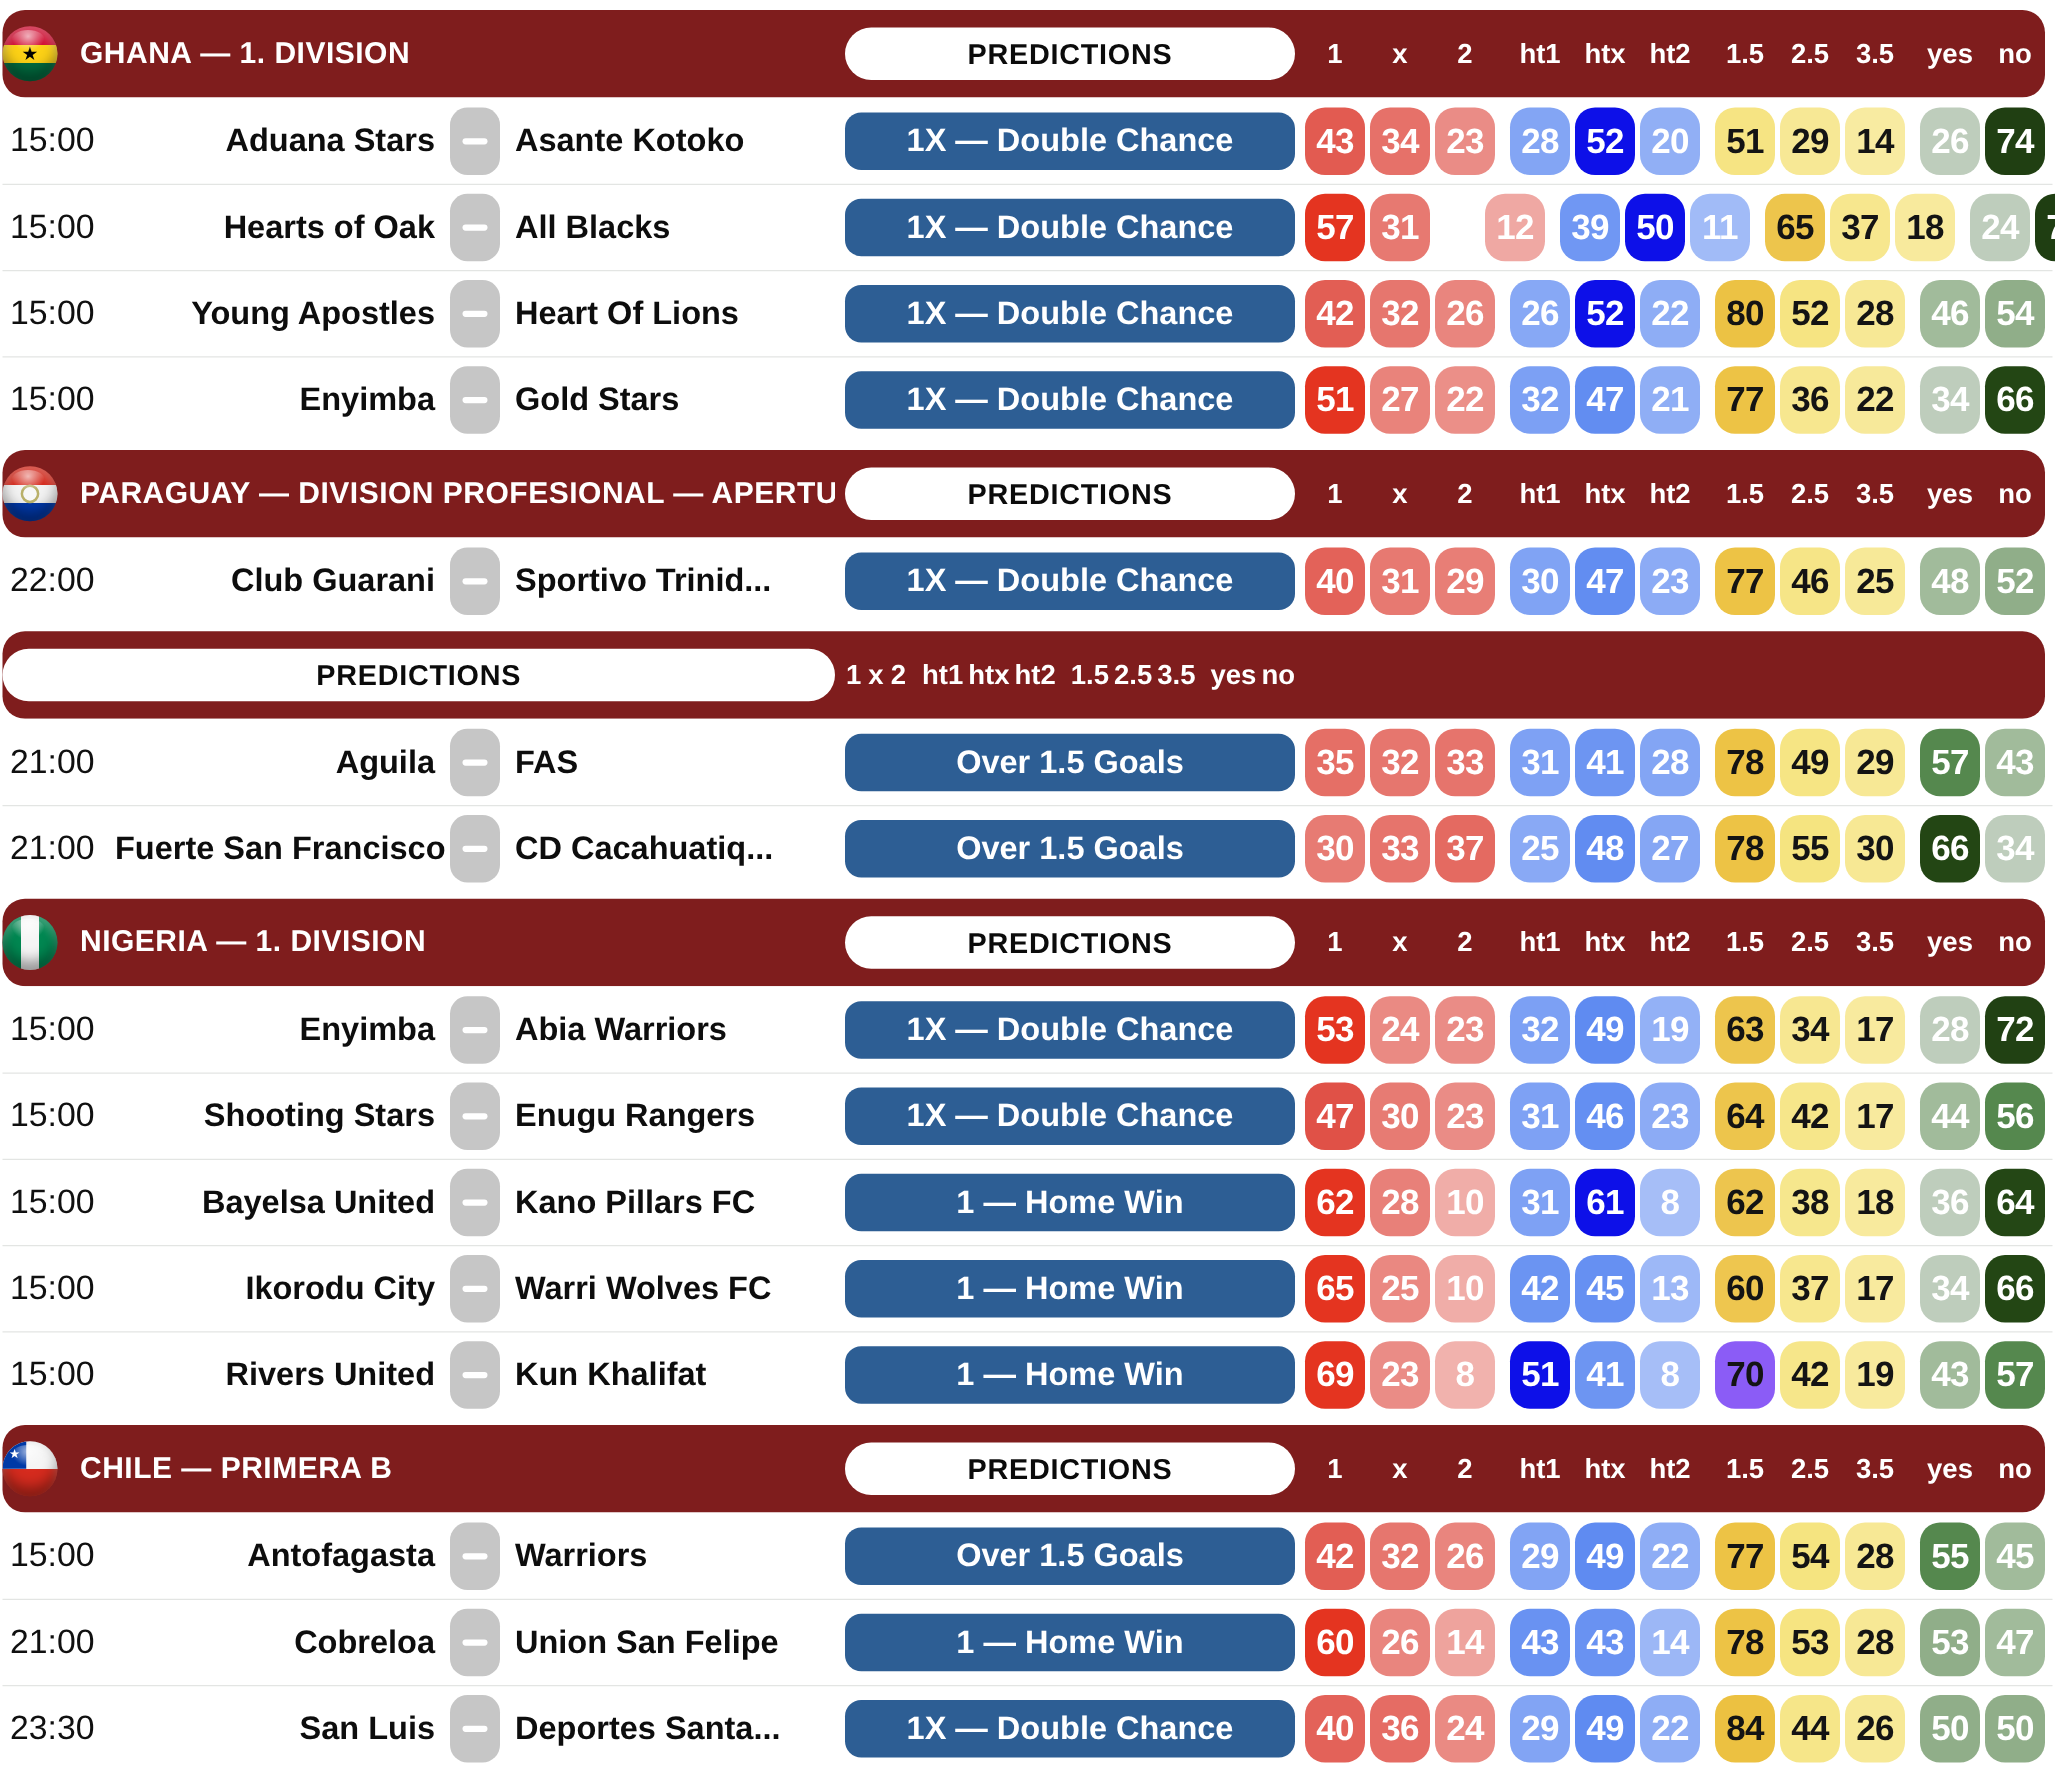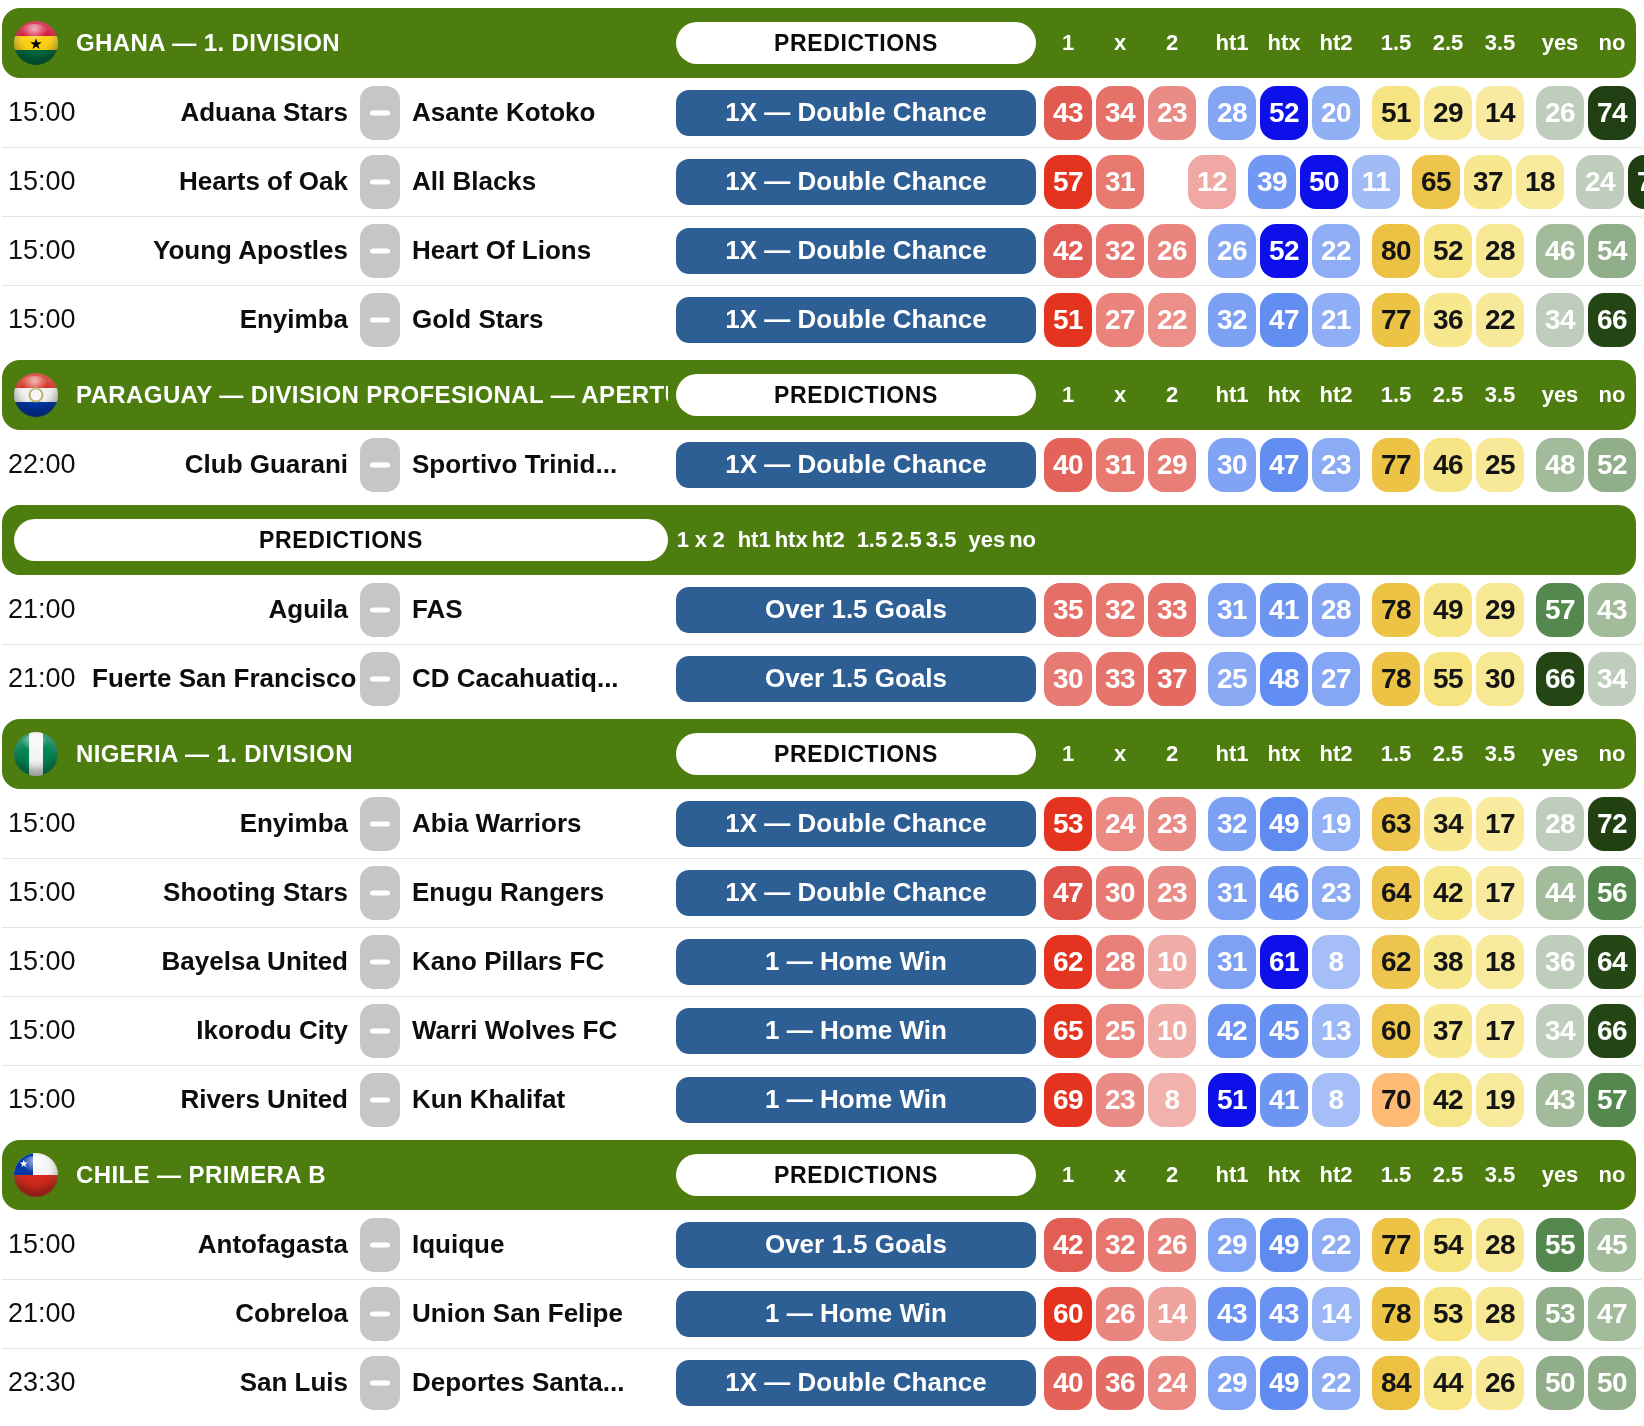--- a/index.html
+++ b/index.html
@@ -8,27 +8,26 @@
     width: 1644px;
     padding: 8px 0 9px 0;
     font-family: "Liberation Sans", sans-serif;
     overflow-x: hidden;
   }
 
   
   .league-header {
     height: 70px;
     margin: 6px 8px 0 2px;
-    background: #4d7c0f;
+    background: #7f1d1d;
     border-radius: 18px;
     display: grid;
     grid-template-columns: 1fr 360px 592px;
     column-gap: 8px;
     align-items: center;
-    padding-left: 12px;
   }
   .section:first-child .league-header { margin-top: 0; }
 
   .header-left { display: flex; align-items: center; gap: 18px; min-width: 0; }
 
   .flag {
     width: 44px; height: 44px; border-radius: 50%;
     position: relative; overflow: hidden; flex: none;
     box-shadow: inset 0 -7px 10px rgba(0,0,0,.38), inset 0 5px 8px rgba(255,255,255,.28);
   }
@@ -487,21 +486,21 @@
       <span class="team away">Kun Khalifat</span>
     </div>
     <button class="prediction-btn">1 — Home Win</button>
     <div class="pills">
             <span class="pill" style="background: rgb(228, 52, 32); color: rgb(255, 255, 255);">69</span>
             <span class="pill" style="background: rgb(234, 140, 134); color: rgb(255, 255, 255);">23</span>
             <span class="pill" style="background: rgb(241, 178, 173); color: rgb(255, 255, 255);">8</span>
             <span class="pill group-start" style="background: rgb(13, 16, 232); color: rgb(255, 255, 255);">51</span>
             <span class="pill" style="background: rgb(109, 149, 242); color: rgb(255, 255, 255);">41</span>
             <span class="pill" style="background: rgb(166, 190, 247); color: rgb(255, 255, 255);">8</span>
-            <span class="pill group-start" style="background: #fdba74; color: rgb(20, 20, 20);">70</span>
+            <span class="pill group-start" style="background: #8b5cf6; color: rgb(20, 20, 20);">70</span>
             <span class="pill" style="background: rgb(246, 230, 138); color: rgb(20, 20, 20);">42</span>
             <span class="pill" style="background: rgb(248, 234, 157); color: rgb(20, 20, 20);">19</span>
             <span class="pill group-start" style="background: rgb(161, 187, 155); color: rgb(255, 255, 255);">43</span>
             <span class="pill" style="background: rgb(85, 136, 78); color: rgb(255, 255, 255);">57</span>
           </div>
   </div>
 </div>
   </div>
 
   <div class="section">
@@ -524,21 +523,21 @@
           <span class="col-label group-start">yes</span>
           <span class="col-label">no</span>
         </div>
     </div>
     <div class="rows">
   <div class="match-row">
     <span class="time">15:00</span>
     <div class="teams">
       <span class="team home">Antofagasta</span>
       <span class="vs"></span>
-      <span class="team away">Iquique</span>
+      <span class="team away">Warriors</span>
     </div>
     <button class="prediction-btn">Over 1.5 Goals</button>
     <div class="pills">
             <span class="pill" style="background: rgb(226, 94, 84); color: rgb(255, 255, 255);">42</span>
             <span class="pill" style="background: rgb(230, 118, 110); color: rgb(255, 255, 255);">32</span>
             <span class="pill" style="background: rgb(233, 133, 126); color: rgb(255, 255, 255);">26</span>
             <span class="pill group-start" style="background: rgb(130, 164, 244); color: rgb(255, 255, 255);">29</span>
             <span class="pill" style="background: rgb(95, 139, 241); color: rgb(255, 255, 255);">49</span>
             <span class="pill" style="background: rgb(142, 173, 245); color: rgb(255, 255, 255);">22</span>
             <span class="pill group-start" style="background: rgb(237, 195, 69); color: rgb(20, 20, 20);">77</span>

